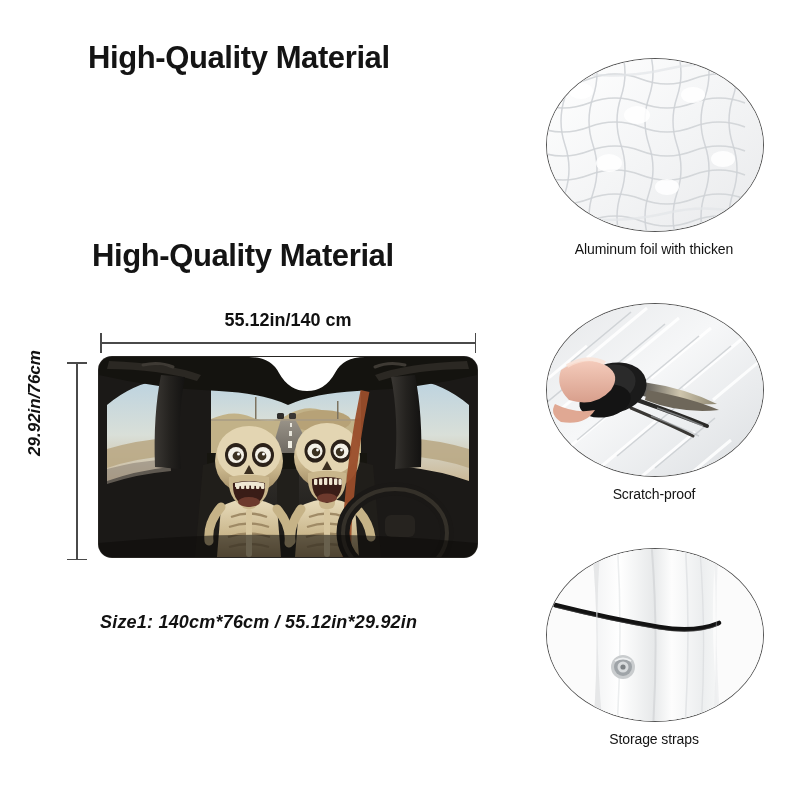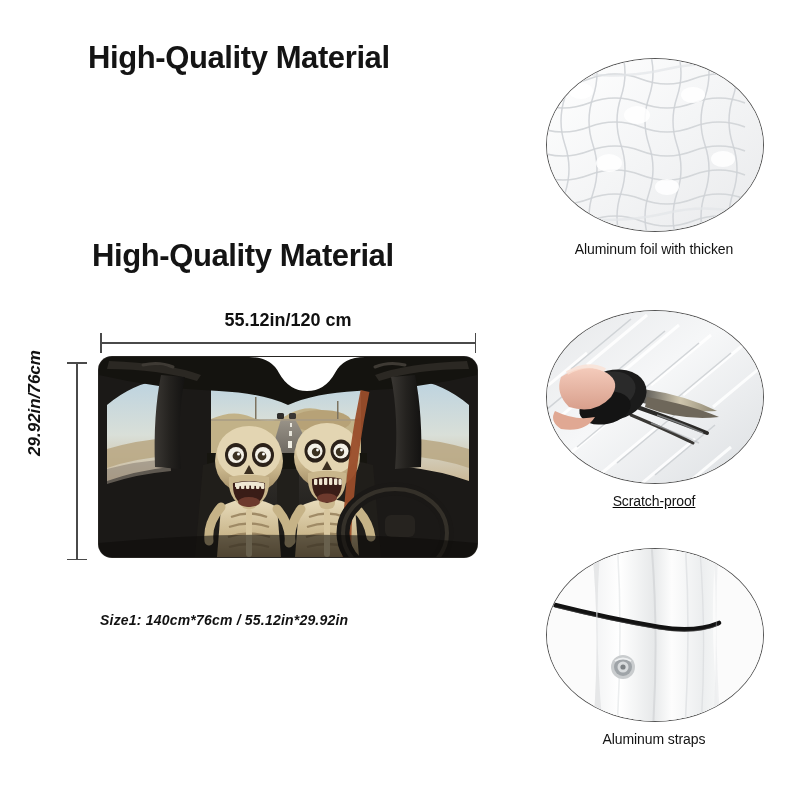--- a/index.html
+++ b/index.html
@@ -62,30 +62,30 @@
     position:absolute;left:99px;top:357px;width:378px;height:200px;
     border-radius:13px;overflow:hidden;
     background:#0d0d0c;
     box-shadow:0 0 0 1px #262421;
   }
   .prod-svg{display:block;width:100%;height:100%;}
 
   
   .size-line{
     position:absolute;left:100px;
-    font-size:14px;font-style:italic;font-weight:bold;color:#121212;
+    font-size:18px;font-style:italic;font-weight:bold;color:#121212;
     white-space:nowrap;letter-spacing:0.2px;
   }
   .size1{top:612px;}
   .size2{top:652px;}
 
   
   .feature{position:absolute;left:546px;width:216px;}
   .f1{top:58px;}
-  .f2{top:310px;text-decoration:underline;}
+  .f2{top:303px;}
   .f3{top:548px;}
 
   .circle{
     position:relative;width:216px;height:172px;
     border-radius:50%;overflow:hidden;
     border:1px solid #555;
     background:#fff;
   }
   .circle svg{display:block;width:100%;height:100%;}
 
@@ -98,21 +98,21 @@
 </style>
 </head>
 <body>
 
 <div class="page">
 
   <div class="title-top">High-Quality Material</div>
 
   <div class="title-mid">High-Quality Material</div>
 
-  <div class="width-label">55.12in/120 cm</div>
+  <div class="width-label">55.12in/140 cm</div>
   <div class="width-rule"></div>
 
   <div class="height-rule"></div>
   <div class="height-label">29.92in/76cm</div>
 
   <div class="product">
     <svg class="prod-svg" viewBox="0 0 378 200" preserveAspectRatio="none">
       <defs>
         <linearGradient id="sky" x1="0" y1="0" x2="0" y2="1">
           <stop offset="0" stop-color="#bcd3e0"></stop>
@@ -444,17 +444,17 @@
           <circle cx="76" cy="118" r="5.5" fill="#d8dbdd"></circle>
           <circle cx="76" cy="118" r="2.6" fill="#7d8285"></circle>
           <path d="M68,112 q8,-5 16,0" stroke="#eef0f1" stroke-width="2" fill="none"></path>
         </g>
 
         <path d="M44,-10 q10,90 2,190 l10,0 q-10,-100 -2,-190 z" fill="#dfe1e3" opacity="0.7"></path>
         <path d="M166,-10 q6,90 0,190 l8,0 q-8,-100 -2,-190 z" fill="#e9ebec" opacity="0.6"></path>
       </svg>
     </div>
     <div class="caption">
-      <span>Aluminum straps</span>
+      <span>Storage straps</span>
     </div>
   </div>
 
 </div>
 
 </body></html>

